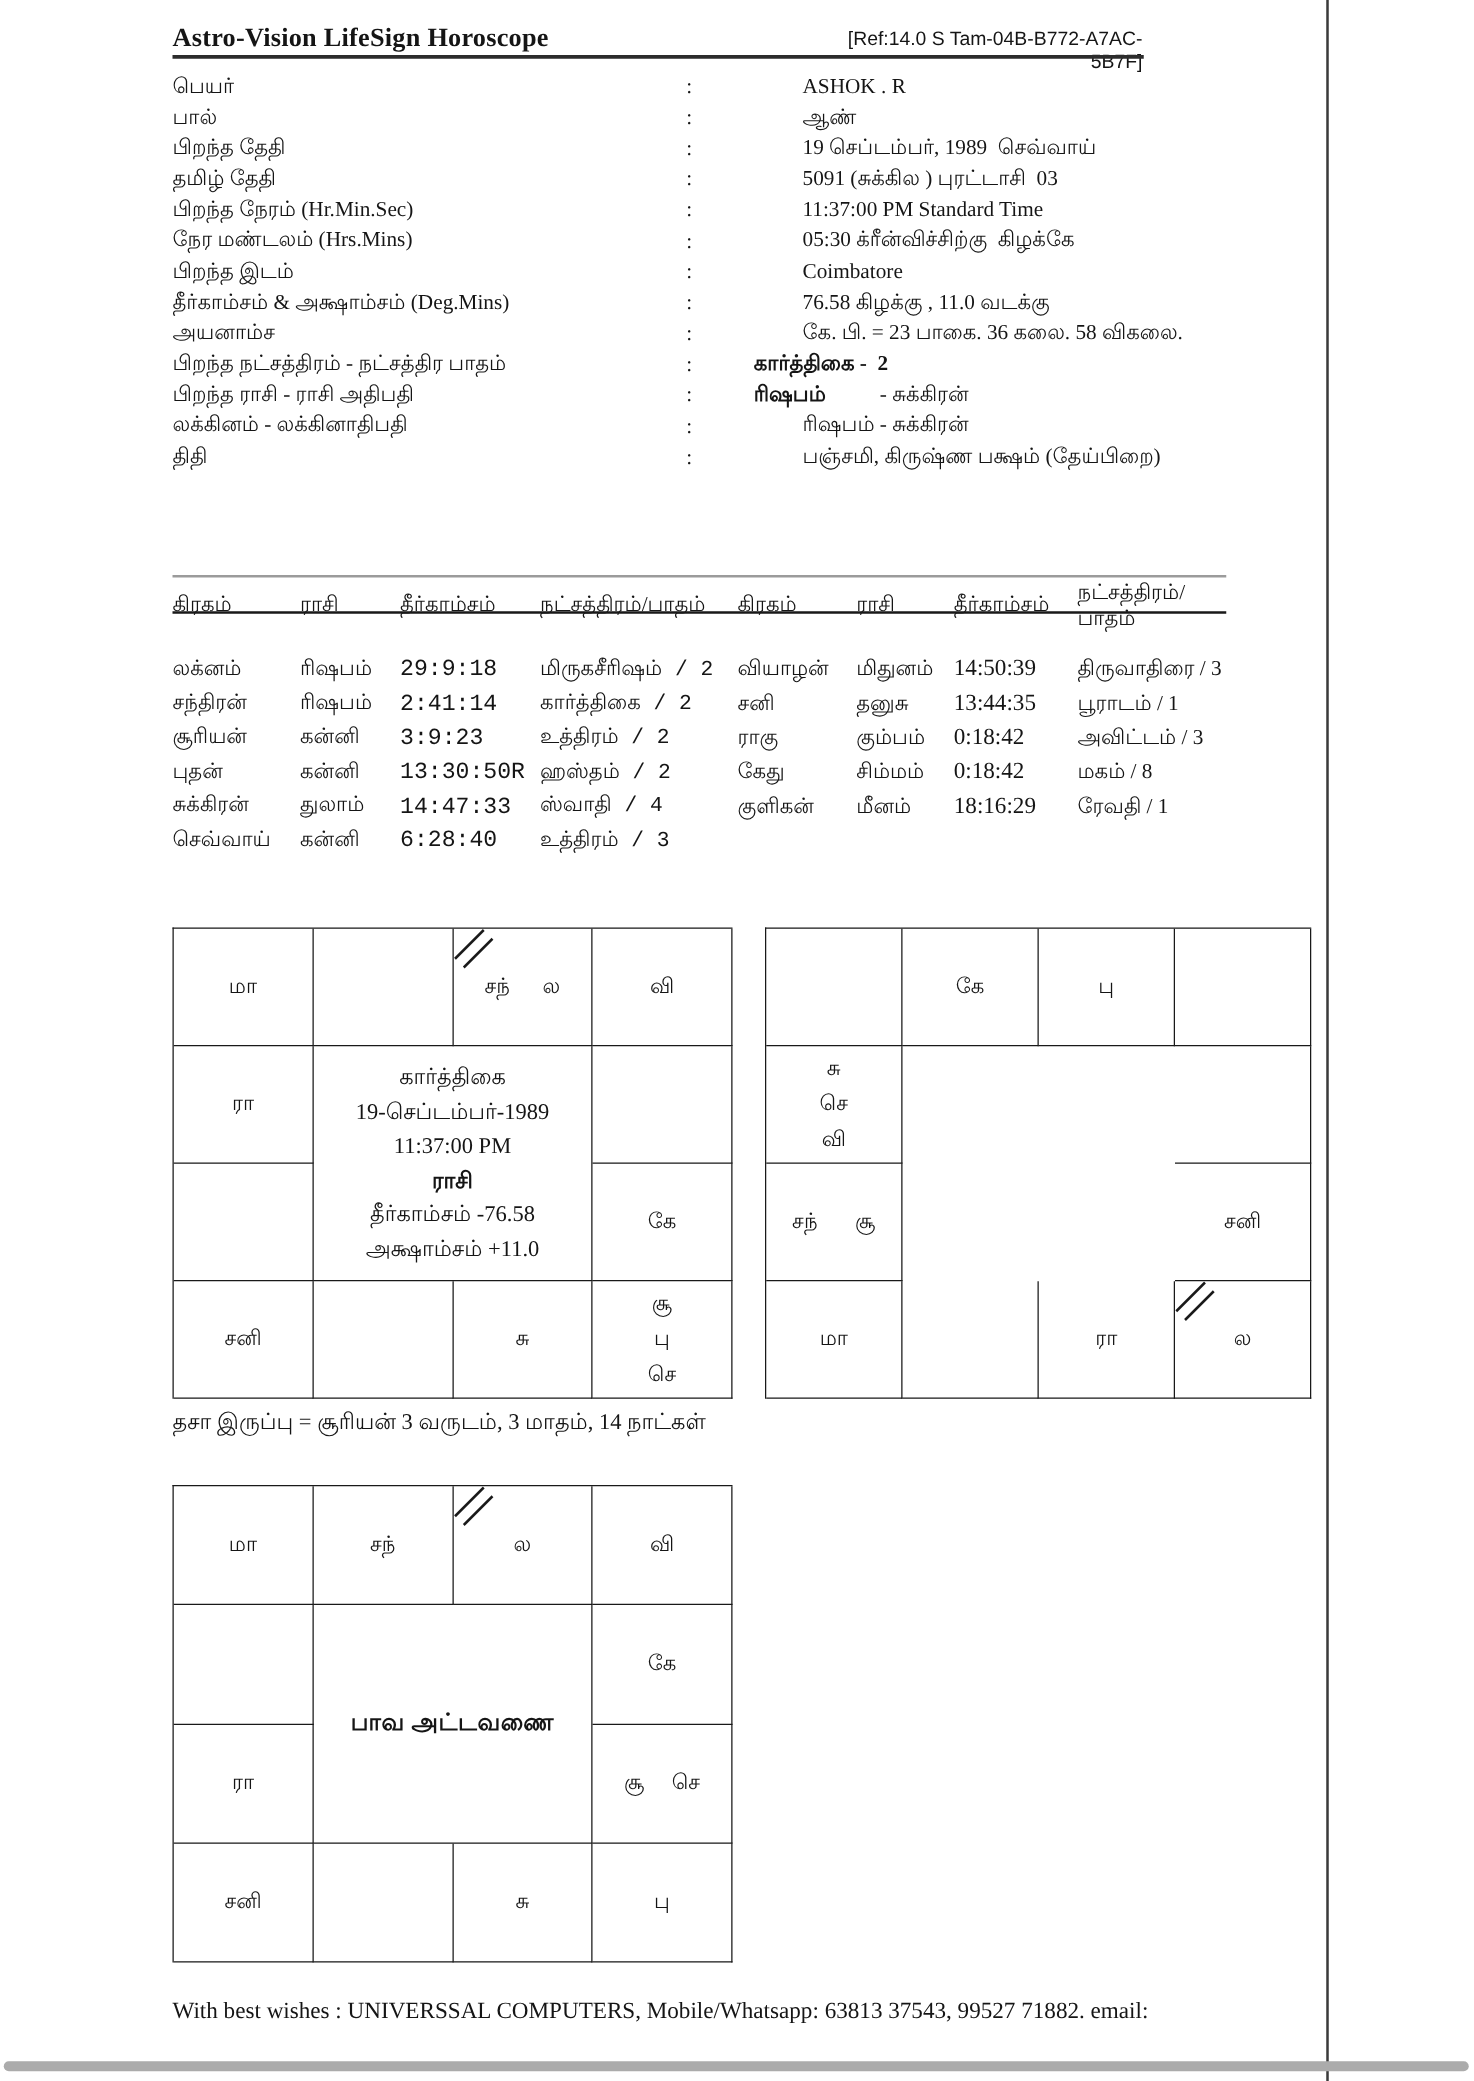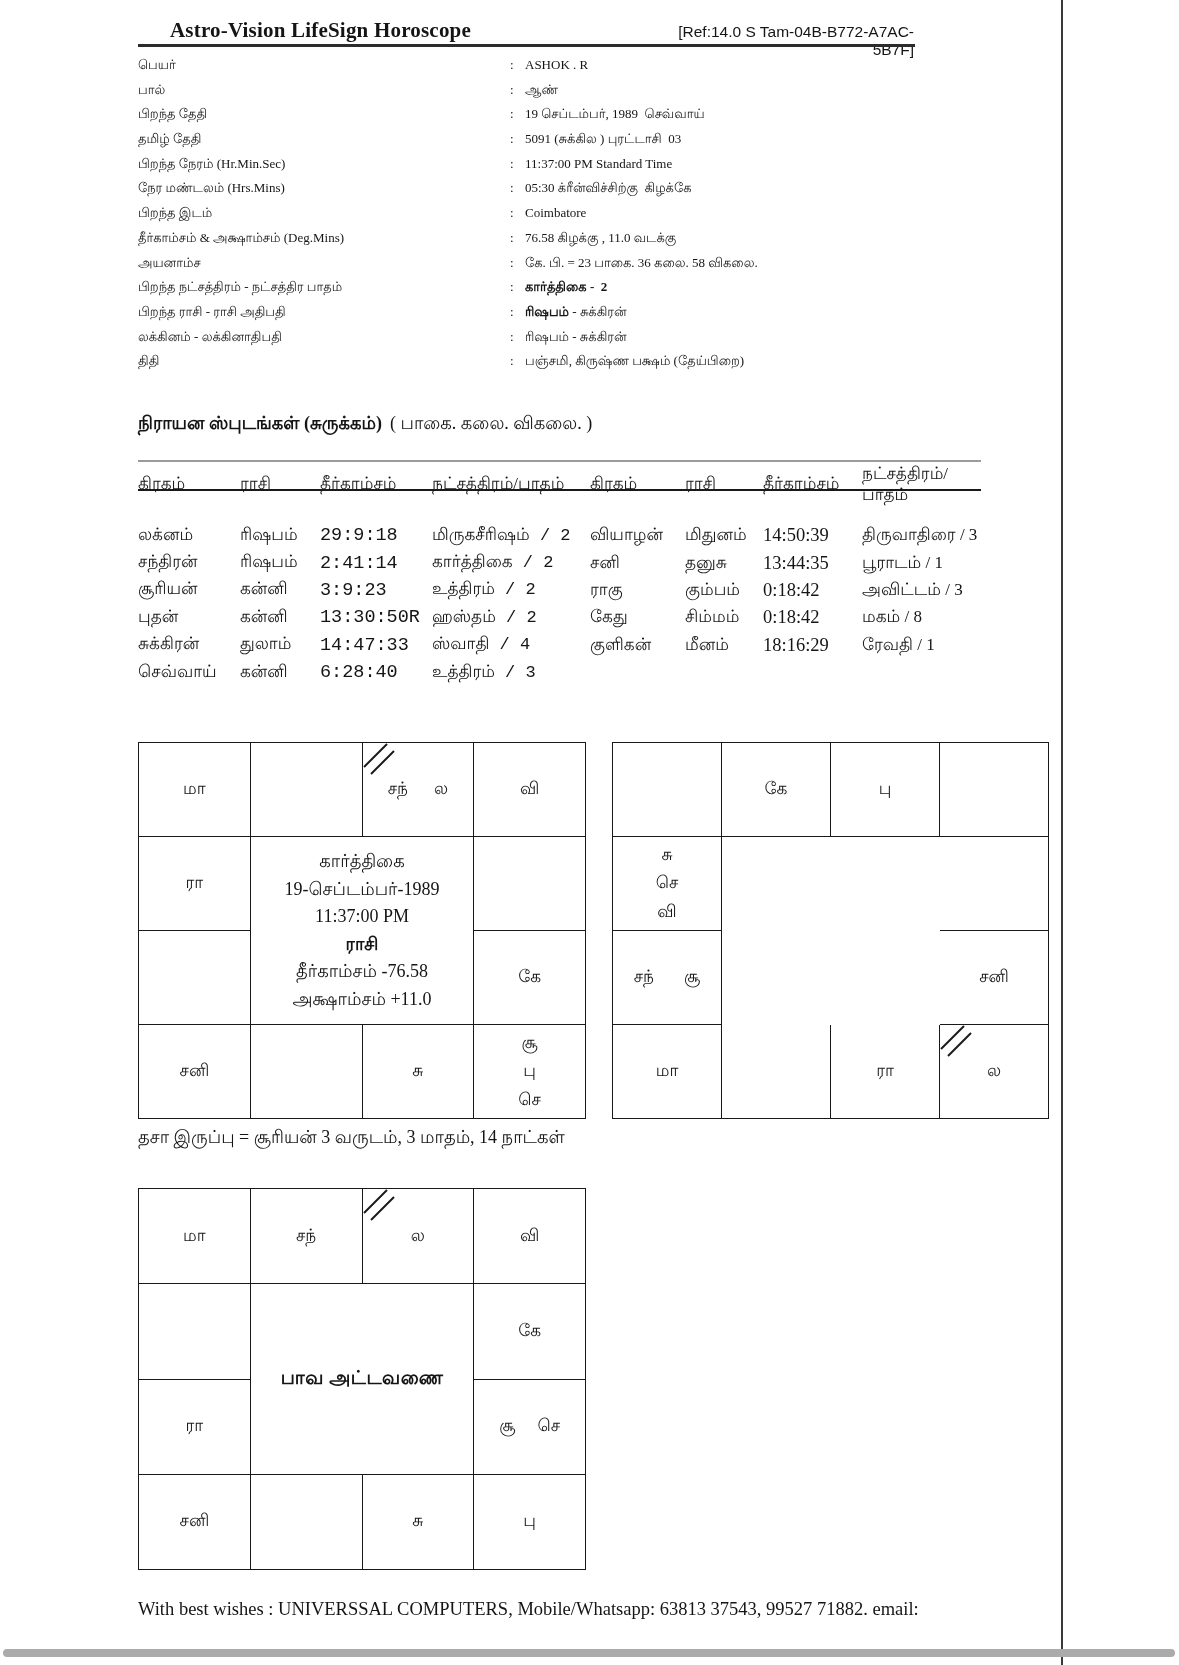--- a/index.html
+++ b/index.html
@@ -1,27 +1,27 @@
 <!DOCTYPE html>
 <html><head>
 <meta charset="utf-8">
 <style>
   html,body{margin:0;padding:0;background:#ffffff;}
   .page{position:relative;width:1179px;height:1665px;background:#ffffff;overflow:hidden;
         font-family:"Liberation Serif","DejaVu Serif",serif;color:#151515;}
 
   
-  .hdr-title{position:absolute;left:138px;top:18px;font-size:21px;font-weight:bold;letter-spacing:.2px;margin-left:32px;}
+  .hdr-title{position:absolute;left:138px;top:18px;font-size:21px;font-weight:bold;letter-spacing:.2px;}
   .hdr-ref{position:absolute;left:640px;top:23px;width:274px;text-align:right;
            font-family:"Liberation Sans","DejaVu Sans",sans-serif;font-size:15.5px;}
   .hdr-rule{position:absolute;left:138px;top:44px;width:777px;height:3px;background:#2c2c2c;}
 
   
   .info{position:absolute;left:138px;top:57px;}
-  .irow{display:flex;height:24.7px;align-items:flex-start;font-size:13px;}
+  .irow{display:flex;height:24.7px;align-items:center;font-size:17px;gap:39px;}
   .ilabel{width:372px;white-space:pre;}
   .icolon{width:15px;}
   .istrong{font-weight:bold;white-space:pre;}
   .ivalue{white-space:pre;}
 
   
   .section-title{position:absolute;left:138px;top:413px;font-size:18px;}
   .st-b{font-weight:bold;}
   .st-r{margin-left:8px;}
 
@@ -137,23 +137,20 @@
         <span class="ivalue">ரிஷபம் - சுக்கிரன்</span>
       </div>
     <div class="irow">
         <span class="ilabel">திதி</span>
         <span class="icolon">:</span>
         <span class="istrong"></span>
         <span class="ivalue">பஞ்சமி, கிருஷ்ண பக்ஷம் (தேய்பிறை)</span>
       </div>
   </div>
 
-  <div class="section-title">
-    <span class="st-b">நிராயன ஸ்புடங்கள் (சுருக்கம்)</span><span class="st-r">( பாகை. கலை. விகலை. )</span>
-  </div>
 
   <div class="t-rule-top"></div>
   <div class="t-head">
     <span>கிரகம்</span>
     <span>ராசி</span>
     <span>தீர்காம்சம்</span>
     <span>நட்சத்திரம்/பாதம்</span>
     <span>கிரகம்</span>
     <span>ராசி</span>
     <span>தீர்காம்சம்</span>

